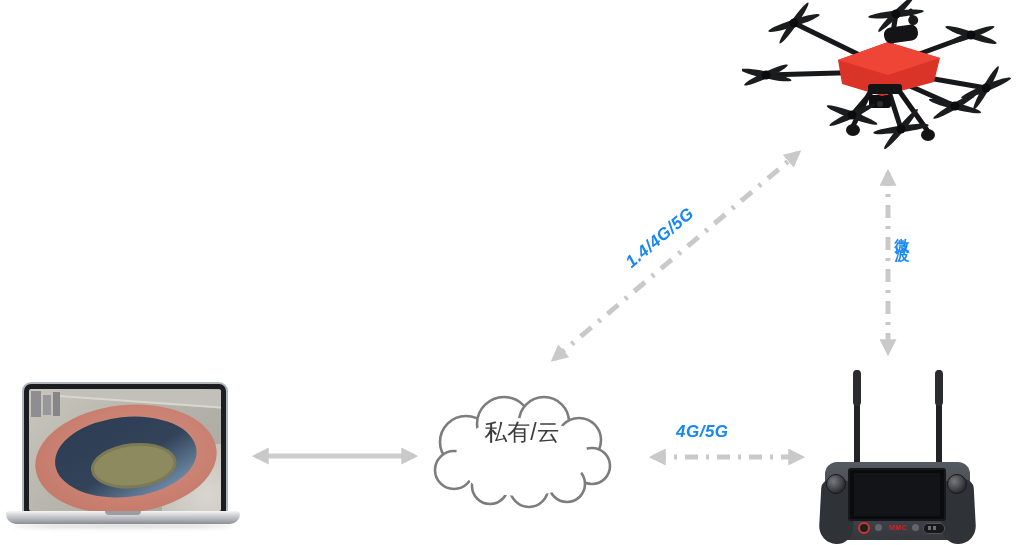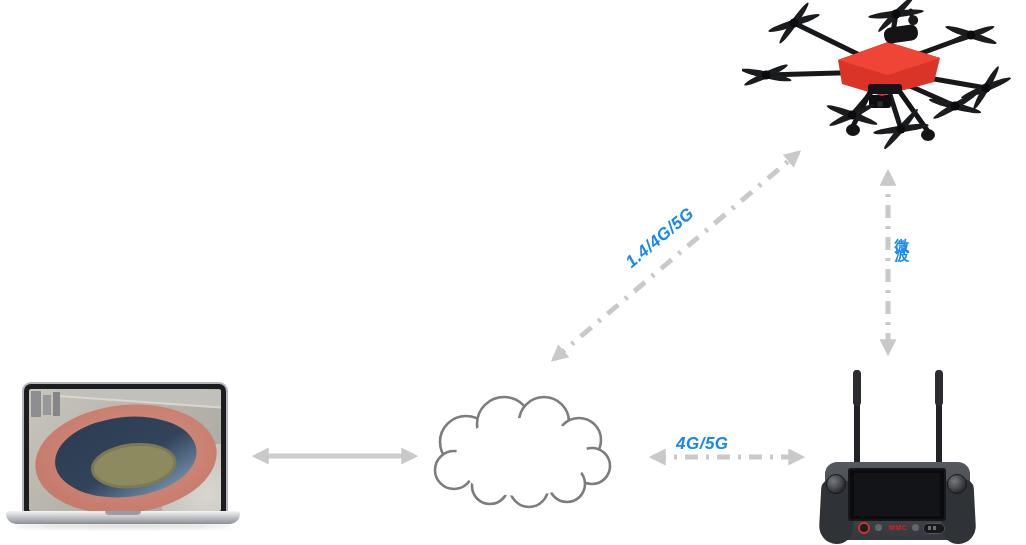--- a/index.html
+++ b/index.html
@@ -4,21 +4,21 @@
 <style>
   html,body{margin:0;padding:0;background:#fff;}
   .canvas{position:relative;width:1026px;height:545px;background:#ffffff;overflow:hidden;
           font-family:"Liberation Sans",sans-serif;}
   .abs{position:absolute;}
 
   
   .link-label{position:absolute;color:#1788f0;font-weight:bold;font-style:italic;
               font-size:17px;letter-spacing:.5px;white-space:nowrap;}
   .label-diag{left:585px;top:228px;width:150px;text-align:center;transform:rotate(-40deg);}
-  .label-horiz{left:676px;top:434px;}
+  .label-horiz{left:676px;top:422px;}
   .label-vert{left:892px;top:226px;writing-mode:vertical-rl;font-style:normal;
               font-size:15px;letter-spacing:9px;}
 
   
   .cloud-wrap{left:424px;top:394px;width:196px;height:115px;}
   .cloud-text{position:absolute;left:0;top:22px;width:100%;text-align:center;
               color:#3c3c3c;font-size:23px;line-height:32px;}
 
   
   .laptop{left:6px;top:380px;width:234px;height:150px;}
@@ -110,20 +110,21 @@
         <circle cx="168" cy="72" r="18"></circle>
         <circle cx="143" cy="90" r="18"></circle>
         <circle cx="105" cy="94" r="19"></circle>
         <circle cx="66" cy="92" r="18"></circle>
         <circle cx="30" cy="76" r="19"></circle>
       </g>
       <ellipse cx="98" cy="62" rx="66" ry="38" fill="#ffffff"></ellipse>
       <ellipse cx="98" cy="80" rx="55" ry="22" fill="#ffffff"></ellipse>
     </svg>
     <div class="cloud-text">
+      <div>私有/云</div>
     </div>
   </div>
 
   <div class="abs laptop">
     <div class="lid">
       <div class="screen">
         <div class="road"></div>
         <div class="bldg" style="left:2px;top:2px;width:10px;height:26px;"></div>
         <div class="bldg" style="left:14px;top:6px;width:8px;height:20px;background:#98989c;"></div>
         <div class="bldg" style="left:24px;top:3px;width:7px;height:24px;background:#86868a;"></div>

